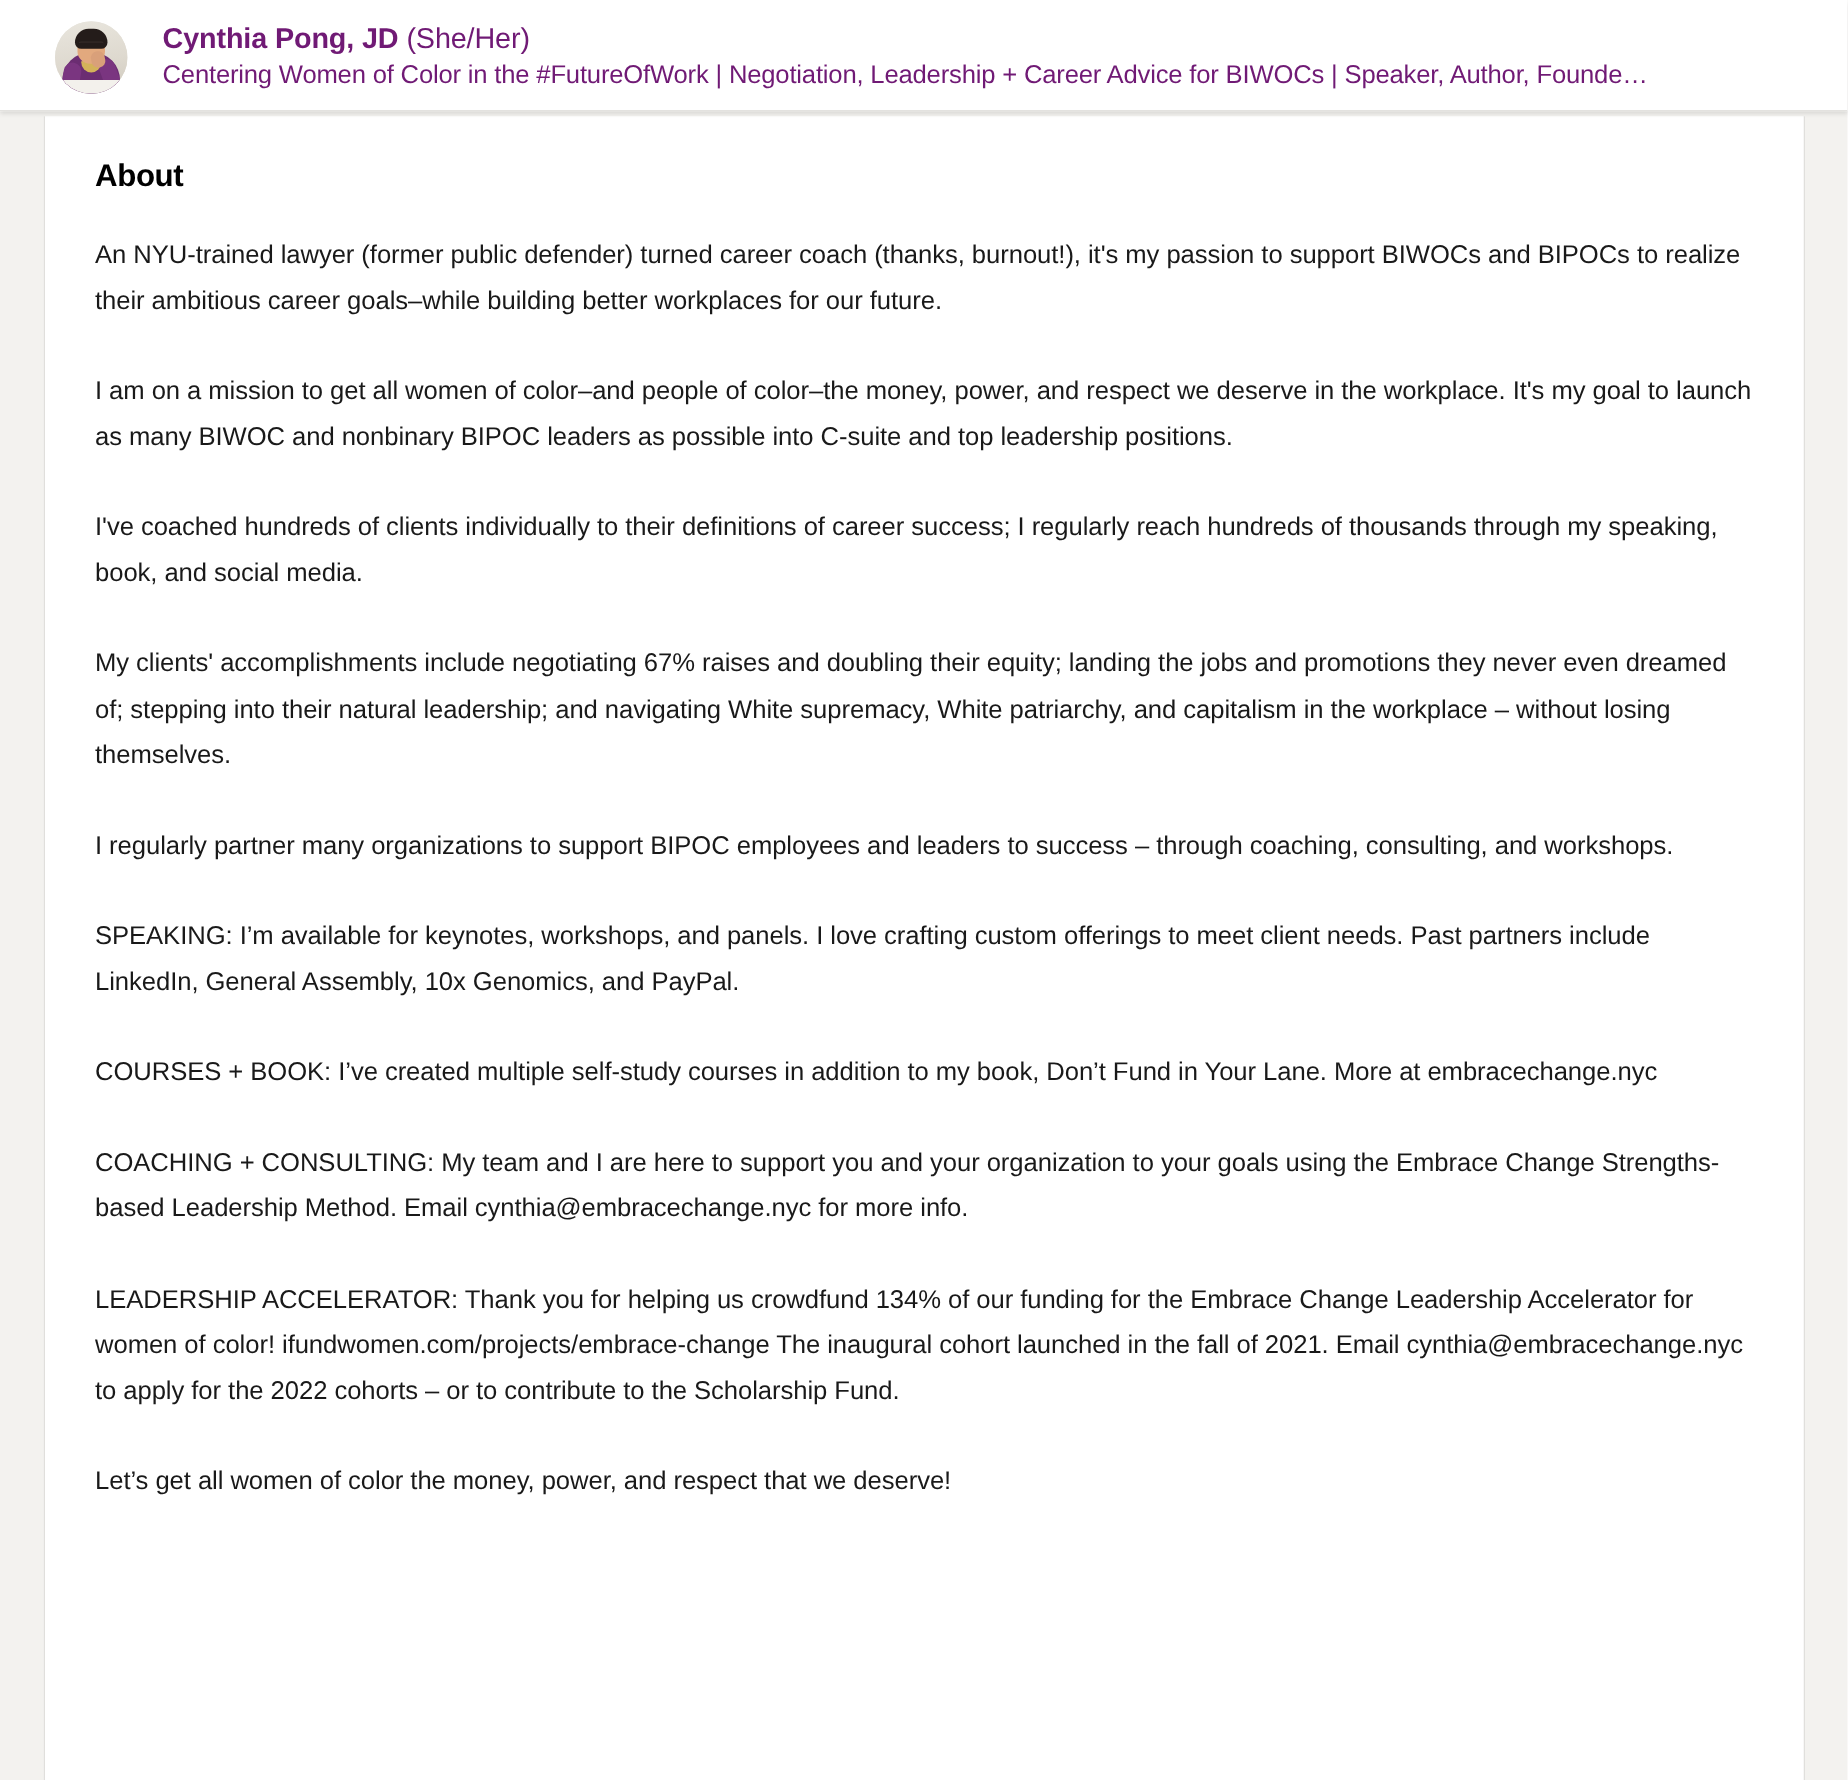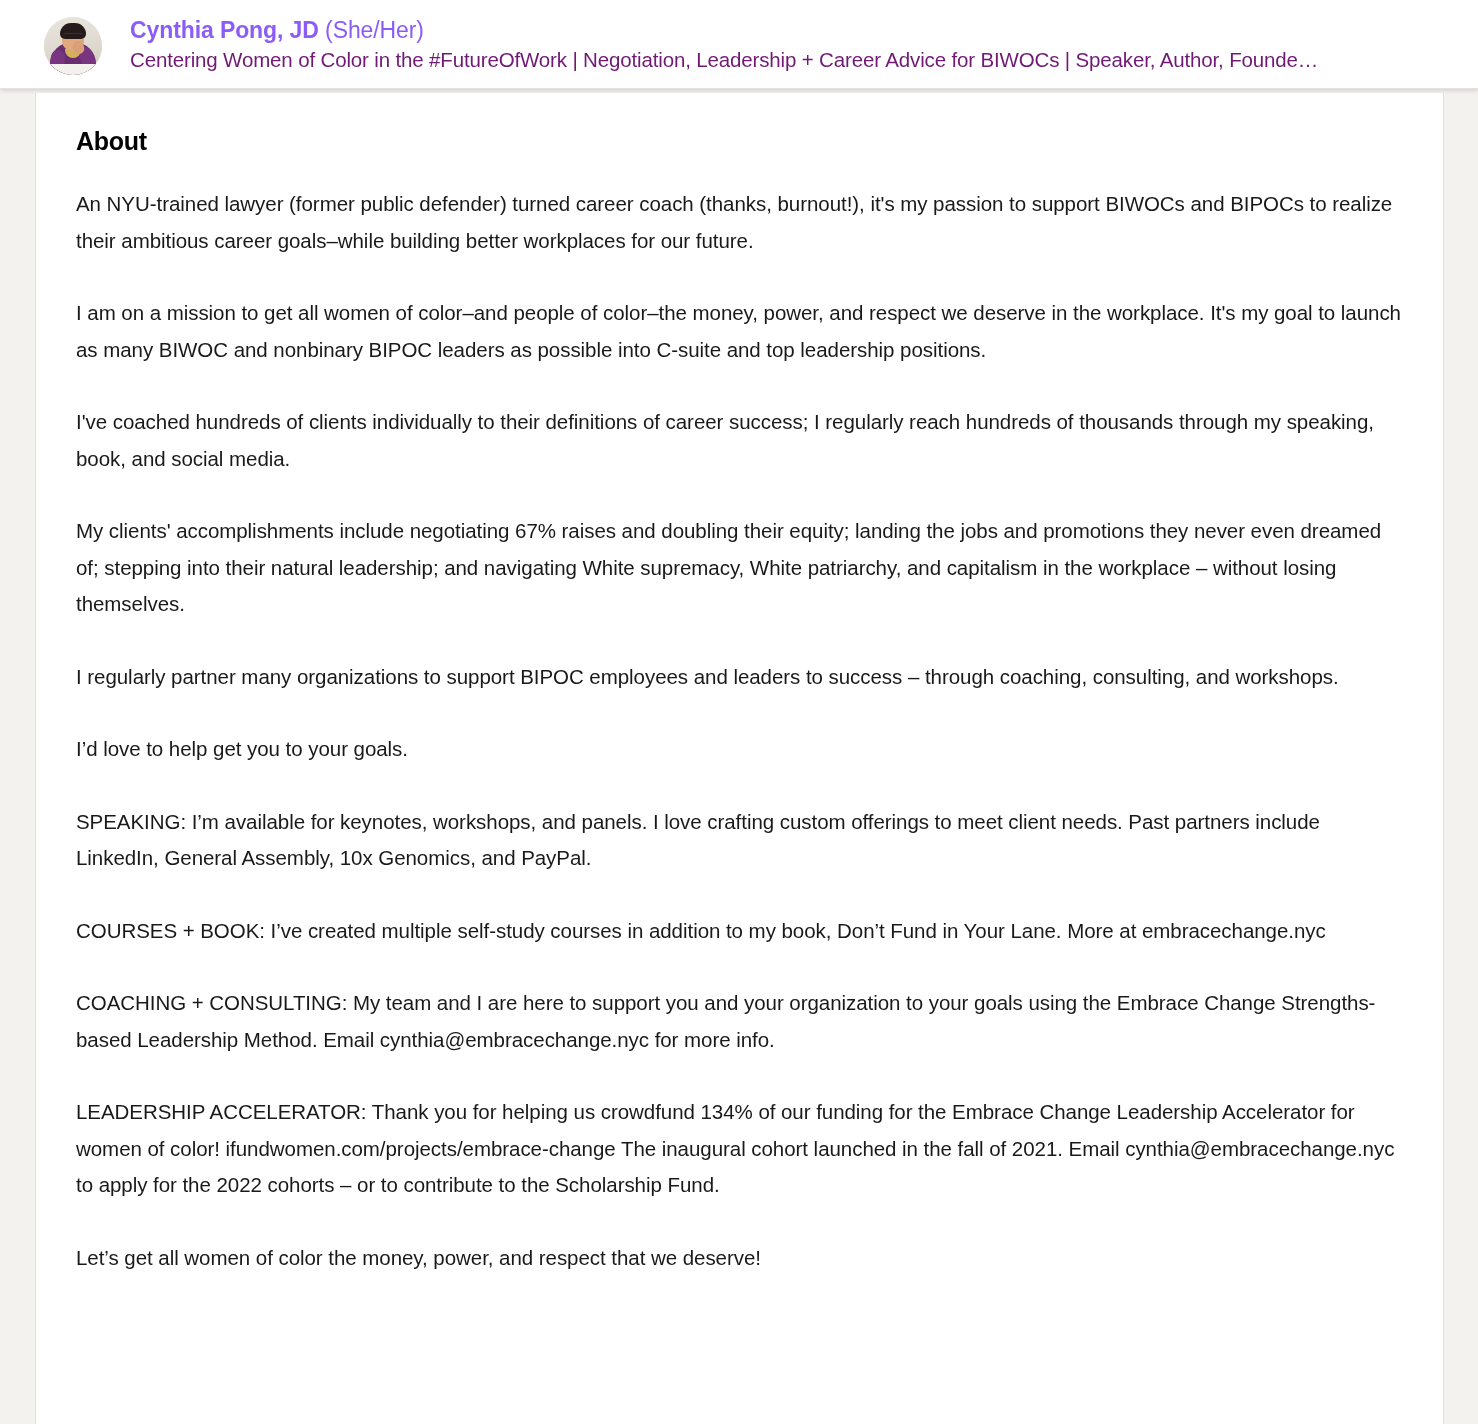--- a/index.html
+++ b/index.html
@@ -152,21 +152,21 @@
   }
 
   .header-text {
     margin-left: 28px;
     min-width: 0;
     overflow: hidden;
   }
   .header-line1 {
     font-size: 23px;
     line-height: 30px;
-    color: #8b5cf6;
+    color: #701a75;
     white-space: nowrap;
     letter-spacing: -0.1px;
   }
   .header-name {
     font-weight: 700;
   }
   .header-pronouns {
     font-weight: 400;
   }
   .header-line2 {
@@ -250,21 +250,20 @@
   <div class="card-inner">
 
     <h2 class="about-title">About</h2>
 
     <div class="about-body">
       <p>An NYU-trained lawyer (former public defender) turned career coach (thanks, burnout!), it's my passion to support BIWOCs and BIPOCs to realize their ambitious career goals–while building better workplaces for our future.</p>
       <p>I am on a mission to get all women of color–and people of color–the money, power, and respect we deserve in the workplace. It's my goal to launch as many BIWOC and nonbinary BIPOC leaders as possible into C-suite and top leadership positions.</p>
       <p>I've coached hundreds of clients individually to their definitions of career success; I regularly reach hundreds of thousands through my speaking, book, and social media.</p>
       <p>My clients' accomplishments include negotiating 67% raises and doubling their equity; landing the jobs and promotions they never even dreamed of; stepping into their natural leadership; and navigating White supremacy, White patriarchy, and capitalism in the workplace – without losing themselves.</p>
       <p>I regularly partner many organizations to support BIPOC employees and leaders to success – through coaching, consulting, and workshops.</p>
-      <p>I’d love to help get you to your goals.</p>
       <p>SPEAKING: I’m available for keynotes, workshops, and panels. I love crafting custom offerings to meet client needs. Past partners include LinkedIn, General Assembly, 10x Genomics, and PayPal.</p>
       <p>COURSES + BOOK: I’ve created multiple self-study courses in addition to my book, Don’t Fund in Your Lane. More at embracechange.nyc</p>
       <p>COACHING + CONSULTING: My team and I are here to support you and your organization to your goals using the Embrace Change Strengths-based Leadership Method. Email cynthia@embracechange.nyc for more info.</p>
       <p>LEADERSHIP ACCELERATOR: Thank you for helping us crowdfund 134% of our funding for the Embrace Change Leadership Accelerator for women of color! ifundwomen.com/projects/embrace-change The inaugural cohort launched in the fall of 2021. Email cynthia@embracechange.nyc to apply for the 2022 cohorts – or to contribute to the Scholarship Fund.</p>
       <p>Let’s get all women of color the money, power, and respect that we deserve!</p>
     </div>
 
   </div>
 </section>
 

